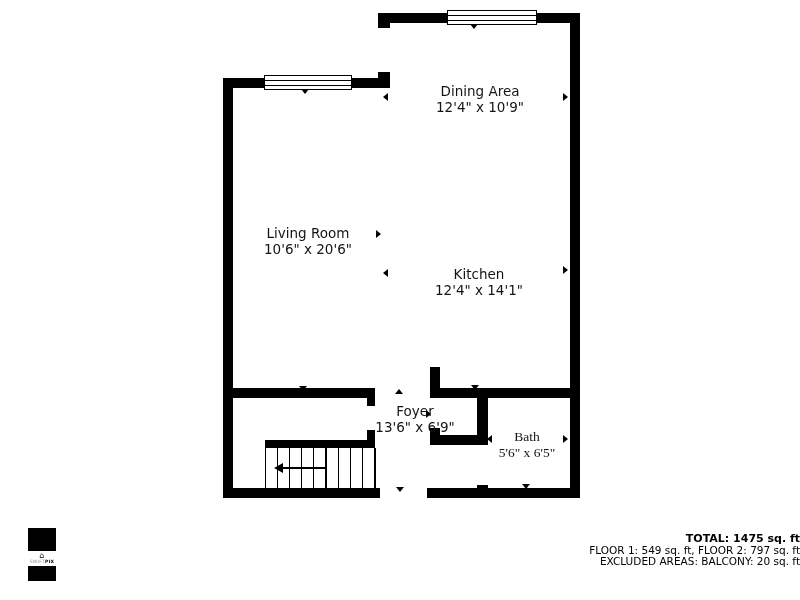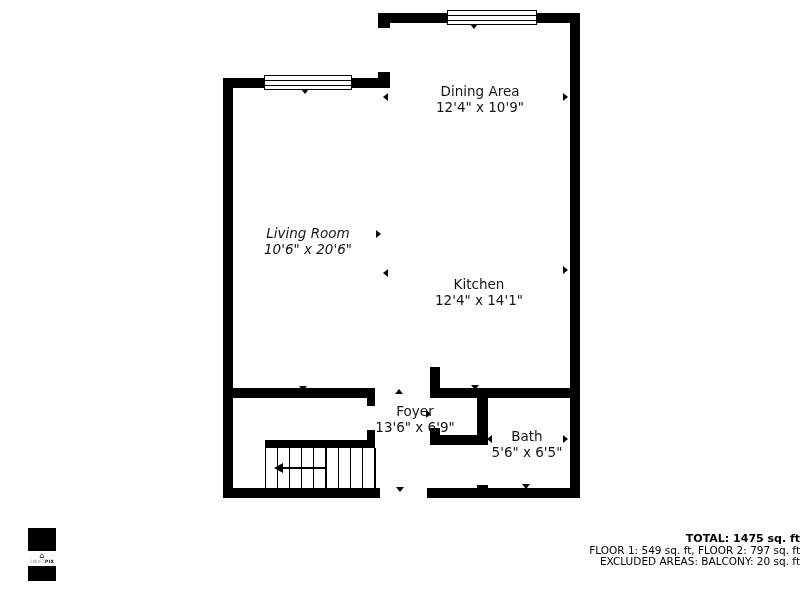--- a/index.html
+++ b/index.html
@@ -98,33 +98,33 @@
   <div class="tri tri-down" style="left:522px;top:391px;"></div>
   <div class="tri tri-left" style="left:487px;top:435px;"></div>
   <div class="tri tri-right" style="left:563px;top:435px;"></div>
   <div class="tri tri-down" style="left:396px;top:487px;"></div>
   <div class="tri tri-down" style="left:522px;top:484px;"></div>
 
   <div class="room-label" style="left:480px;top:84px;">
     <div>Dining Area</div>
     <div>12'4" x 10'9"</div>
   </div>
-  <div class="room-label" style="left:308px;top:226px;font-style:italic;">
+  <div class="room-label" style="left:308px;top:226px;">
     <div>Living Room</div>
     <div>10'6" x 20'6"</div>
   </div>
-  <div class="room-label" style="left:479px;top:277px;">
+  <div class="room-label" style="left:479px;top:267px;">
     <div>Kitchen</div>
     <div>12'4" x 14'1"</div>
   </div>
   <div class="room-label" style="left:415px;top:404px;">
     <div>Foyer</div>
     <div>13'6" x 6'9"</div>
   </div>
-  <div class="room-label" style="left:527px;top:429px;">
+  <div class="room-label" style="left:527px;top:429px;font-family:Liberation Serif, serif;">
     <div>Bath</div>
     <div>5'6" x 6'5"</div>
   </div>
 
   <div class="summary">
     <div class="total">TOTAL: 1475 sq. ft</div>
     <div>FLOOR 1: 549 sq. ft, FLOOR 2: 797 sq. ft</div>
     <div>EXCLUDED AREAS: BALCONY: 20 sq. ft</div>
   </div>
 

